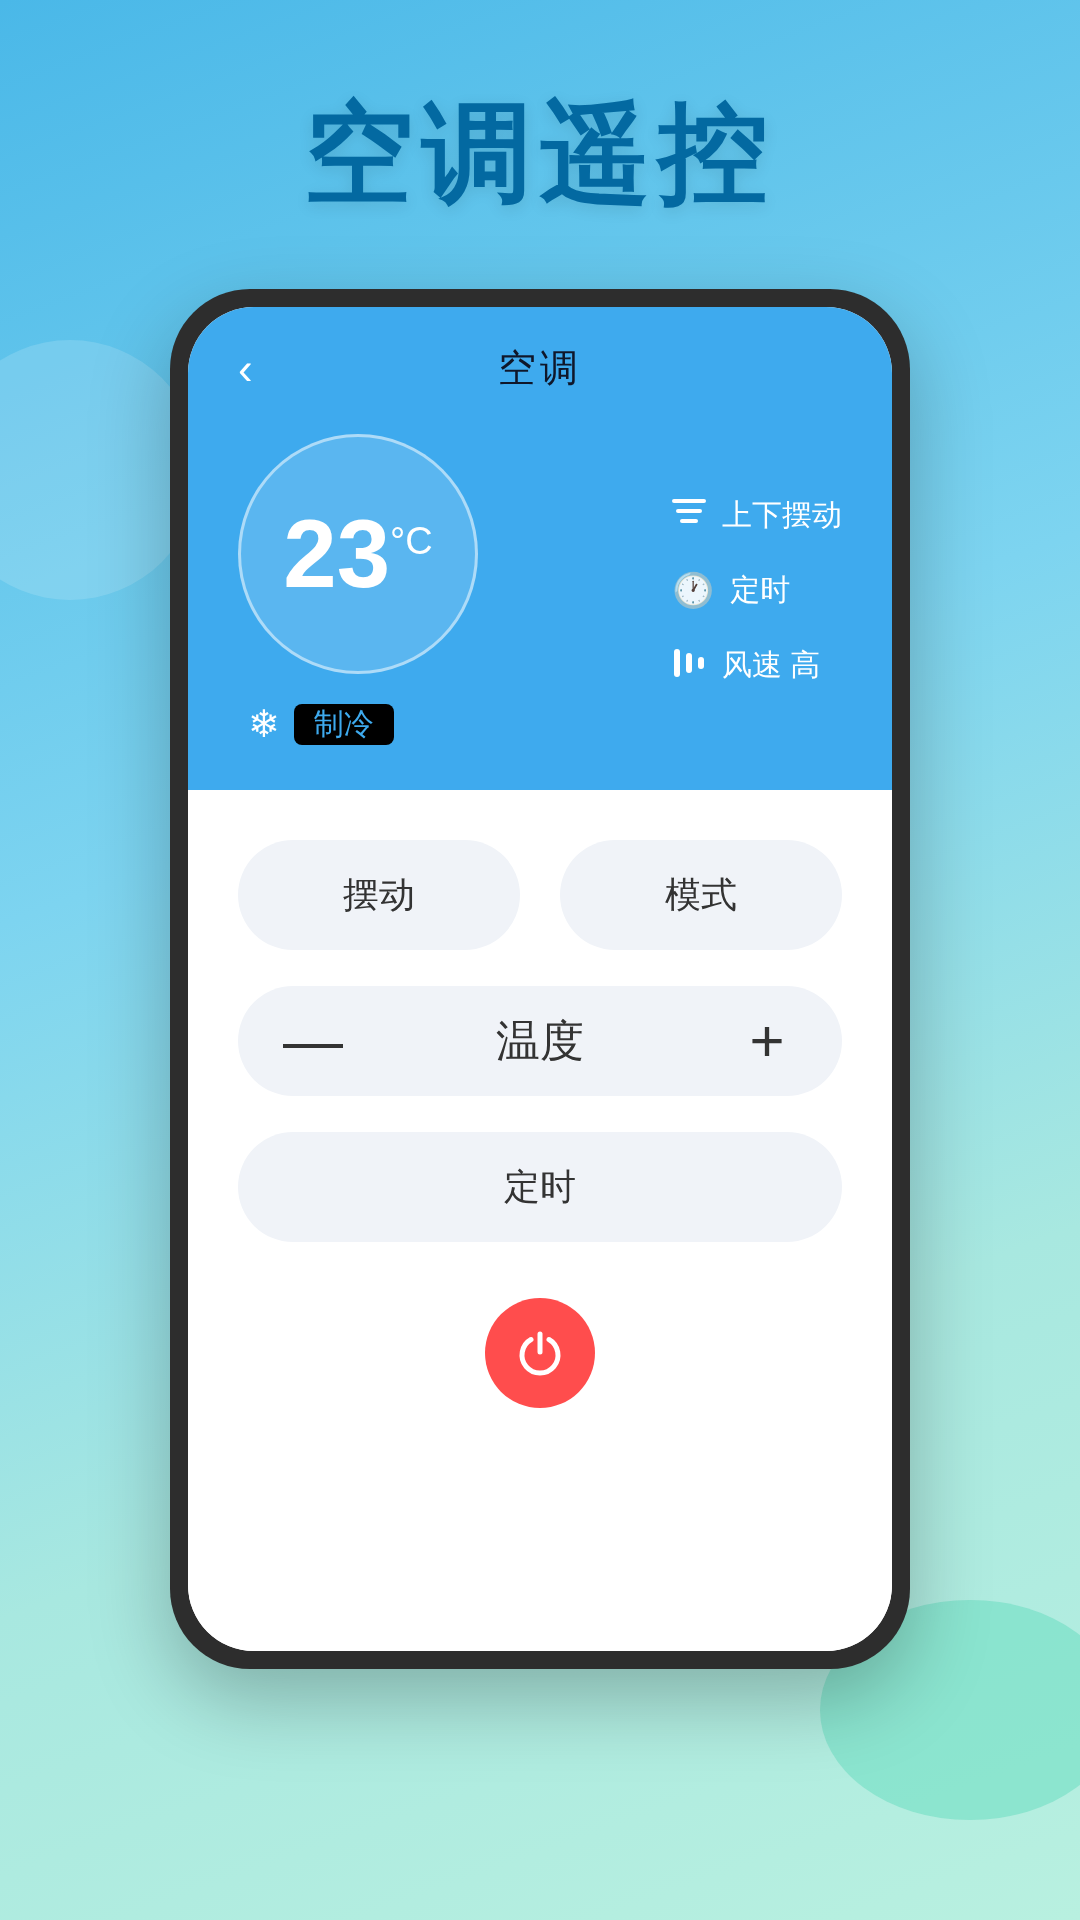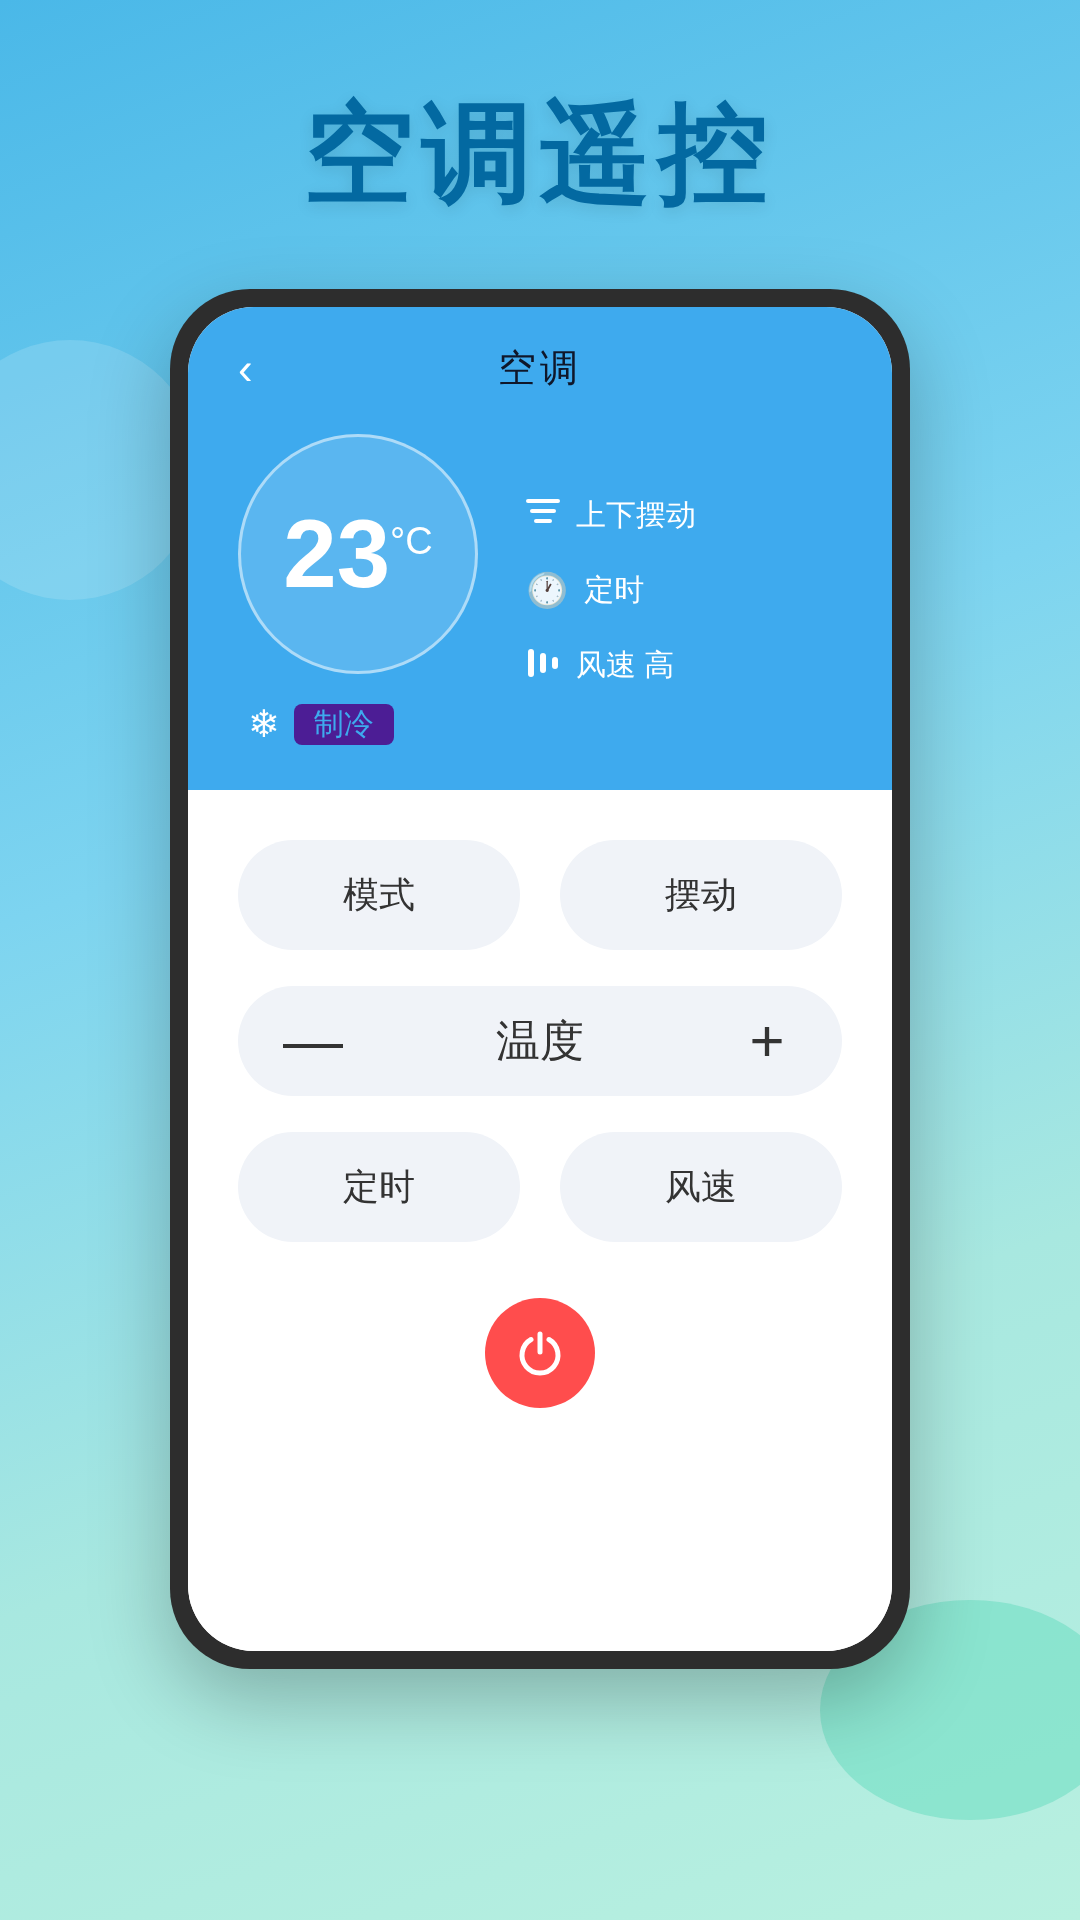--- a/index.html
+++ b/index.html
@@ -97,20 +97,21 @@
     .screen-title {
       color: #0f172a;
       font-size: 38px;
       font-weight: 400;
       letter-spacing: 4px;
     }
 
     .screen-content-row {
       display: flex;
       align-items: center;
+      justify-content: space-between;
     }
 
     
     .temp-circle {
       width: 240px;
       height: 240px;
       border-radius: 50%;
       border: 3px solid rgba(255,255,255,0.5);
       background: rgba(255,255,255,0.15);
       display: flex;
@@ -133,21 +134,21 @@
       margin-top: 28px;
       margin-left: 10px;
     }
 
     .snowflake-icon {
       color: #fff;
       font-size: 38px;
     }
 
     .mode-badge {
-      background: #4c1d95;
+      background: #000000;
       color: #3eaaee;
       border-radius: 8px;
       padding: 0 20px;
       font-size: 30px;
       font-weight: 500;
     }
 
     
     .right-info {
       display: flex;
@@ -306,33 +307,32 @@
             </span>
             <span>风速 高</span>
           </div>
         </div>
       </div>
     </div>
 
     <div class="screen-bottom">
 
       <div class="button-row">
+        <button class="ctrl-btn">摆动</button>
         <button class="ctrl-btn">模式</button>
-        <button class="ctrl-btn">摆动</button>
       </div>
 
       <div class="temp-control-row">
         <button class="temp-btn">—</button>
         <span class="temp-label">温度</span>
         <button class="temp-btn">+</button>
       </div>
 
       <div class="button-row">
         <button class="ctrl-btn">定时</button>
-        <button class="ctrl-btn">风速</button>
       </div>
 
       <button class="power-btn">
         <svg class="power-svg" viewBox="0 0 54 54" fill="none">
           <path d="M27 8 L27 26" stroke="white" stroke-width="5" stroke-linecap="round"></path>
           <path d="M18 13.5 A18 18 0 1 0 36 13.5" stroke="white" stroke-width="5" stroke-linecap="round" fill="none"></path>
         </svg>
       </button>
 
     </div>

